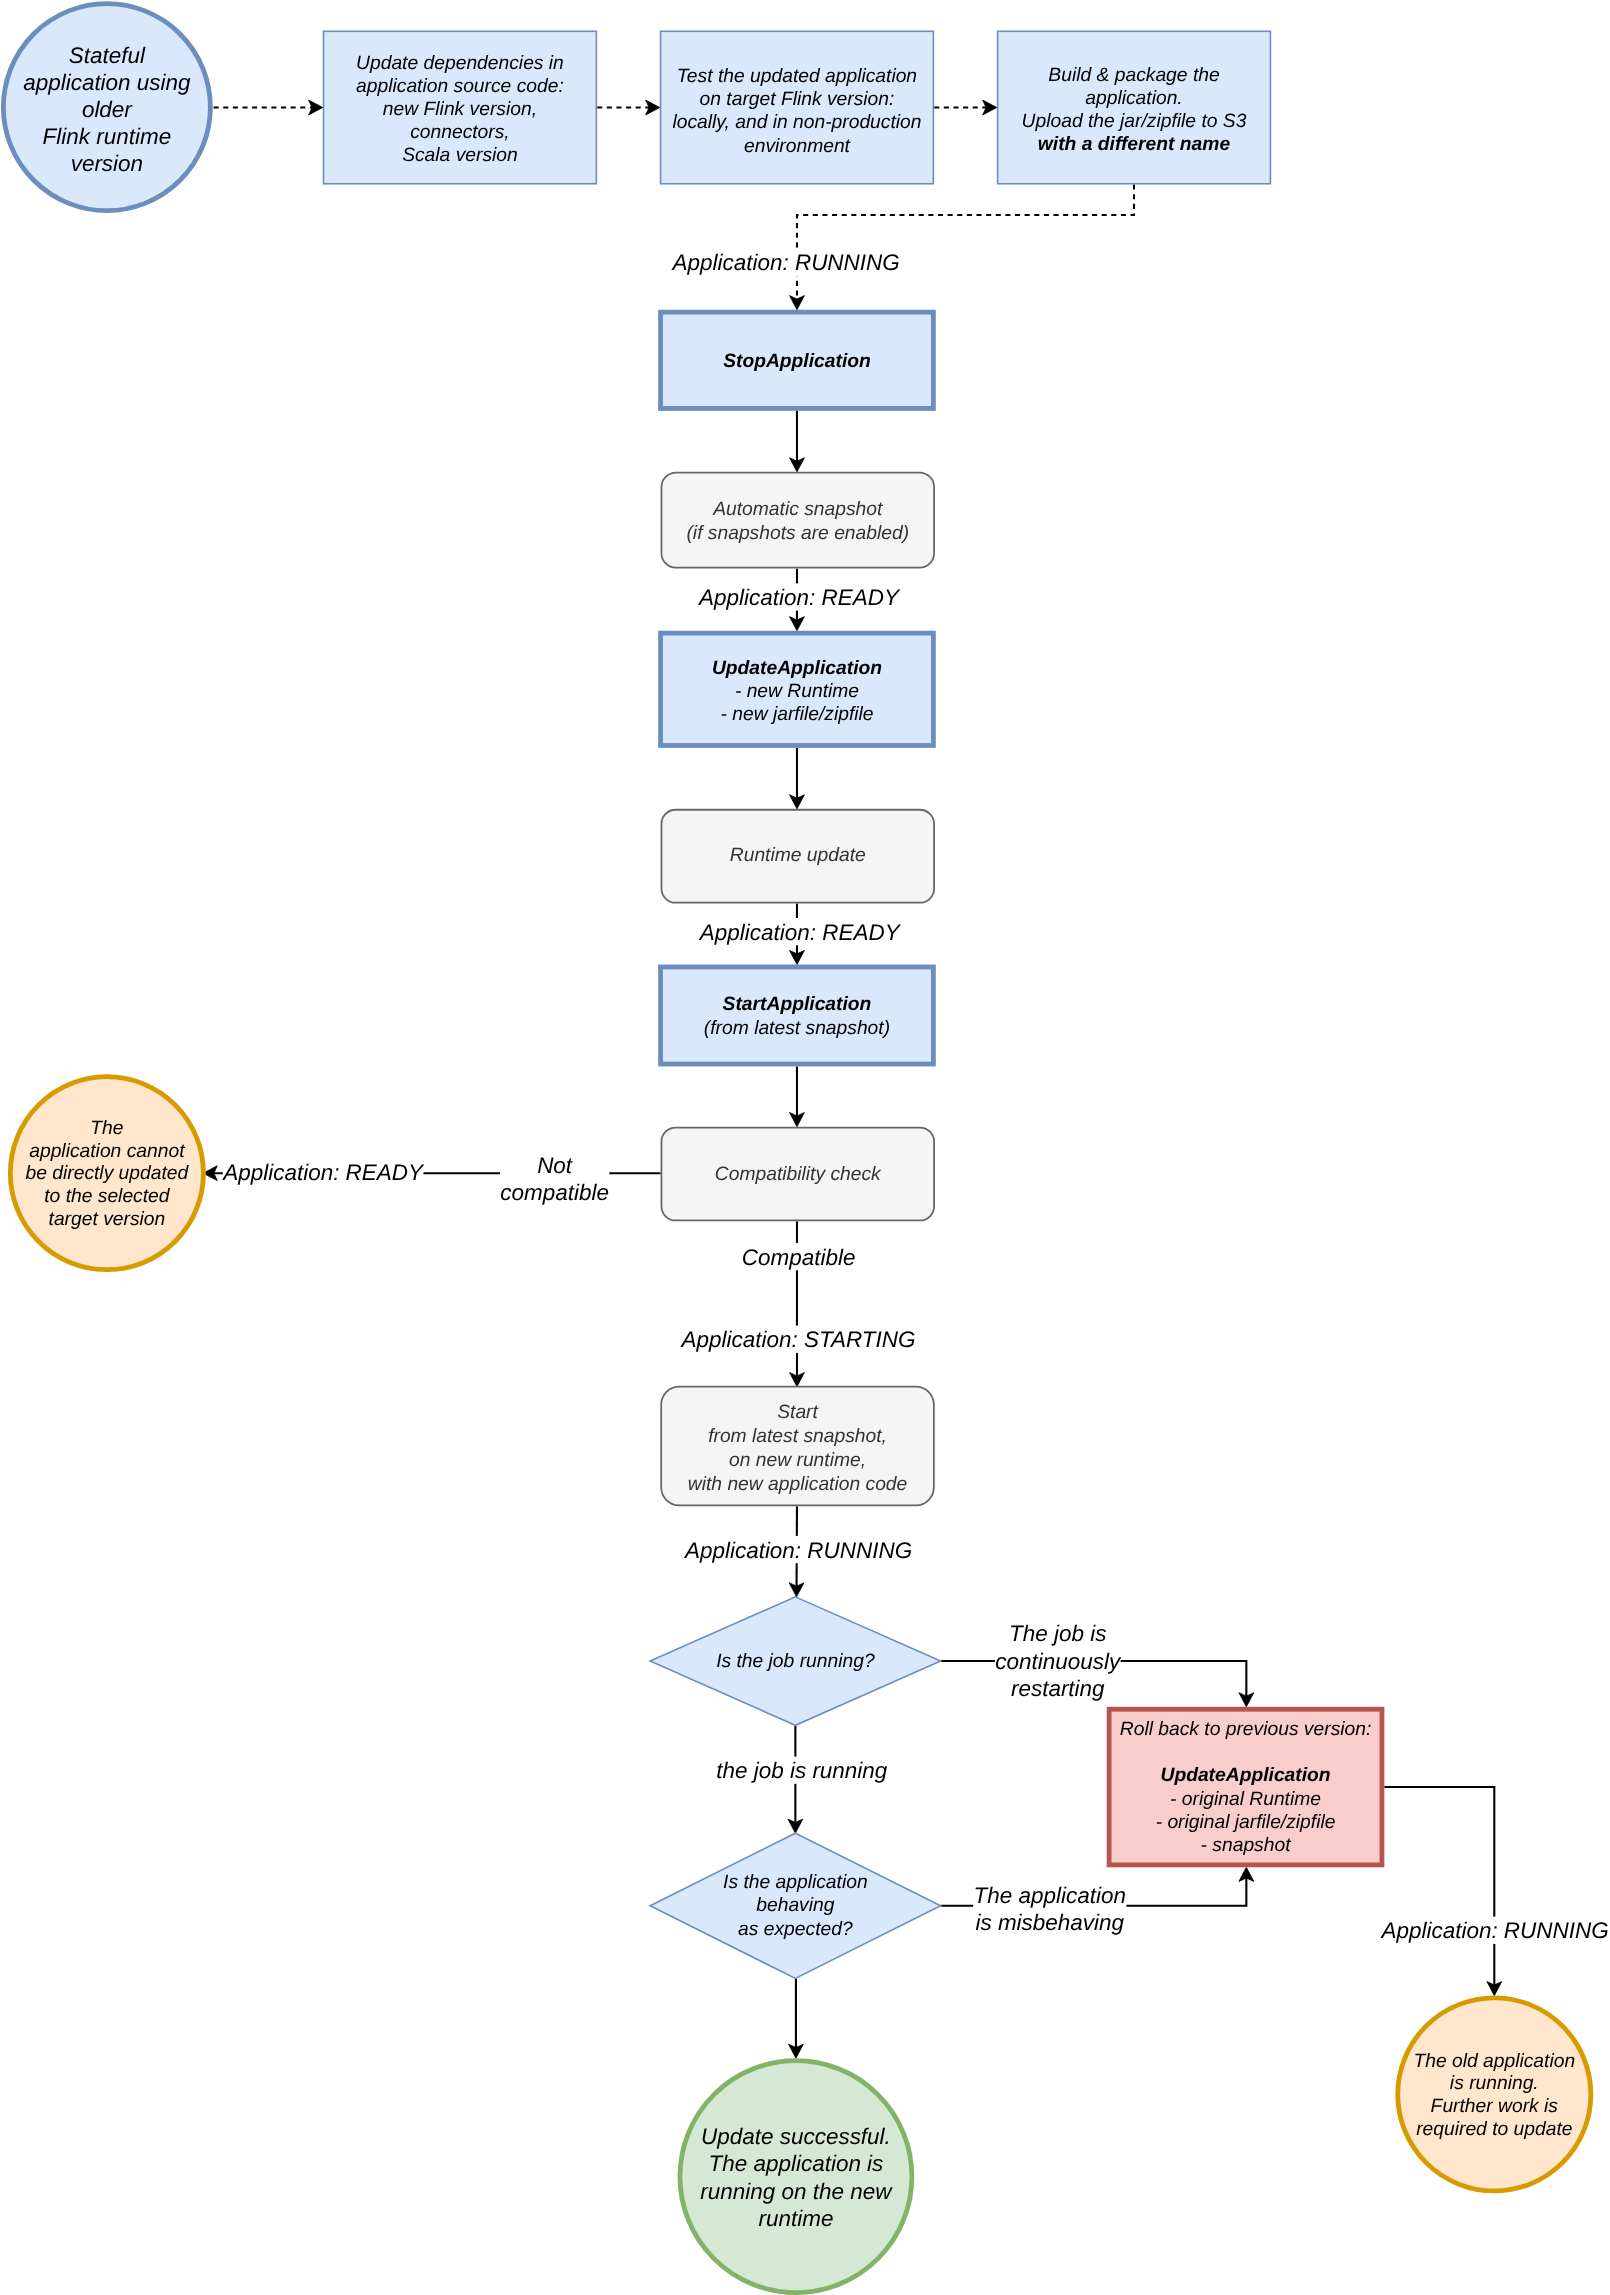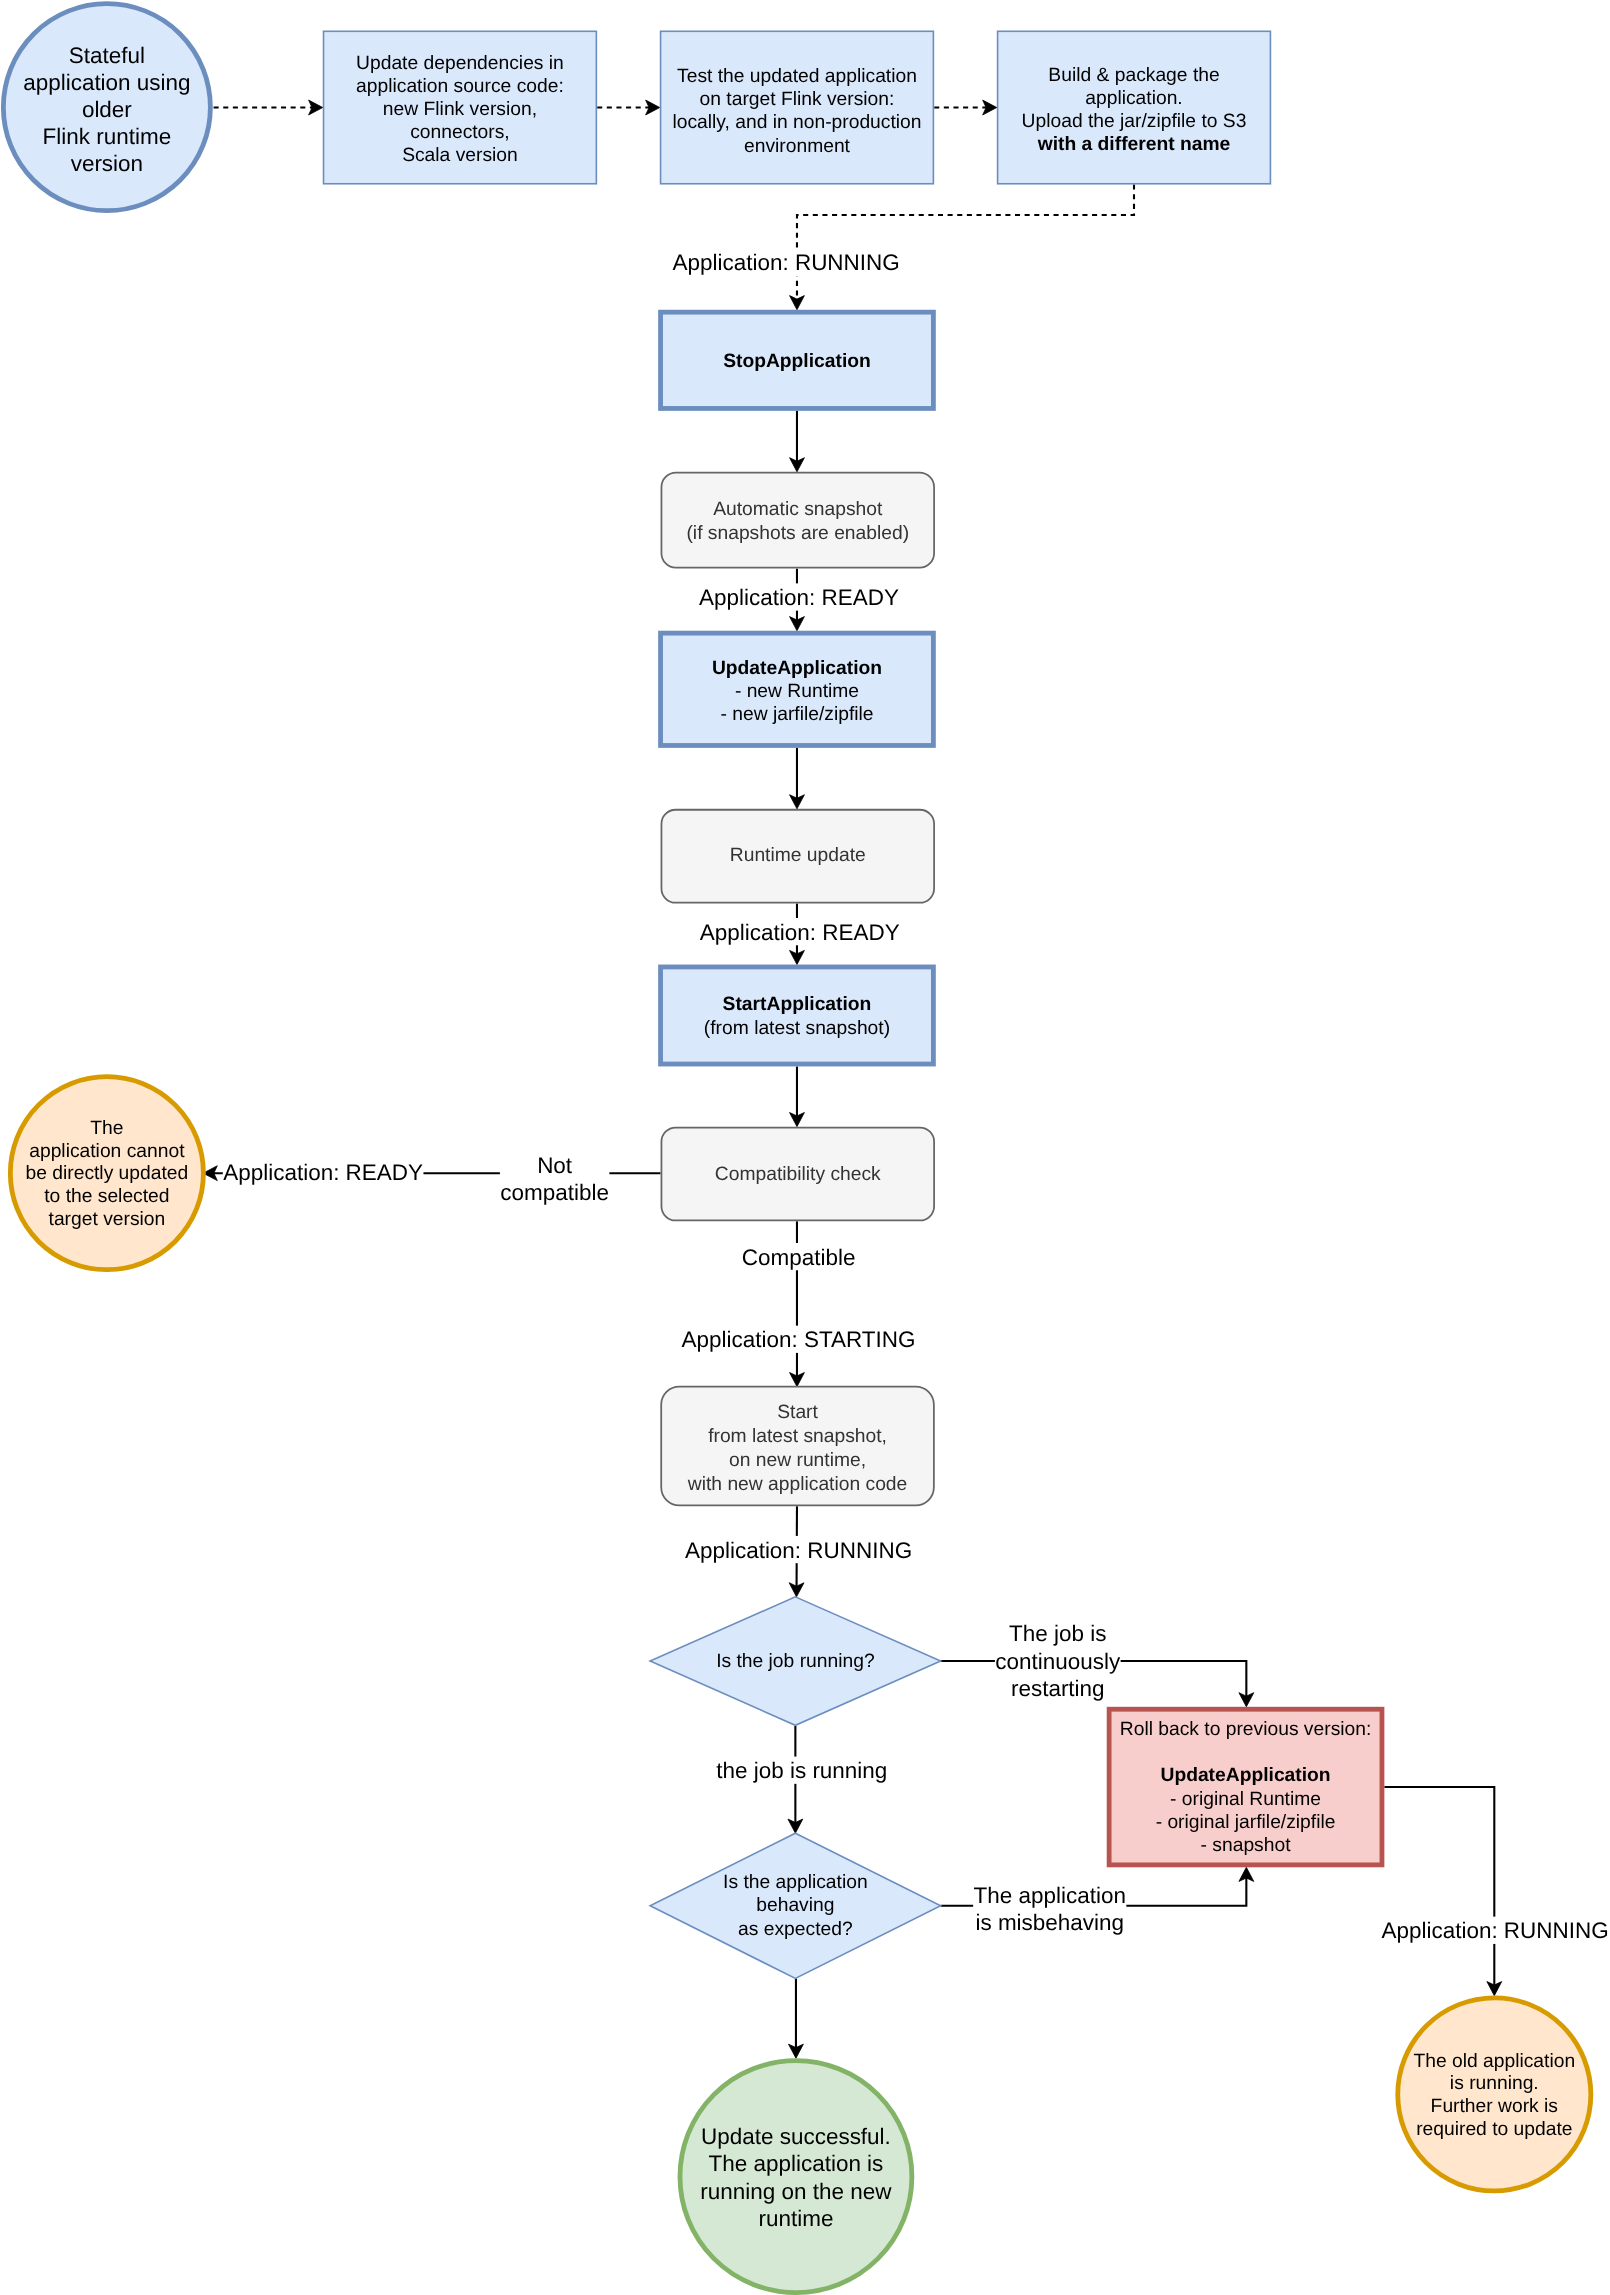--- a/index.html
+++ b/index.html
@@ -1,20 +1,20 @@
 <!DOCTYPE html>
 <html style="font-size:13px"><head>
 <meta charset="utf-8">
 <title>Flink runtime version update flowchart</title>
 <style>
   html,body{margin:0;padding:0;background:#ffffff;}
   body{width:1610px;height:2295px;overflow:hidden;
        font-family:"Liberation Sans",sans-serif;
        -webkit-font-smoothing:antialiased;}
-  #stage{position:relative;width:1610px;height:2295px;background:#fff;}
+  #stage{position:relative;width:1610px;height:2295px;background:#fff;font-style:italic;}
   #canvas{position:absolute;left:0;top:0;}
   text{font-family:"Liberation Sans",sans-serif;
         text-rendering:geometricPrecision;
         -webkit-font-smoothing:antialiased;}
 </style>
 </head>
 <body>
 
 <div id="stage">
   <svg id="canvas" width="1610" height="2295" viewBox="0 0 2006 2860">

